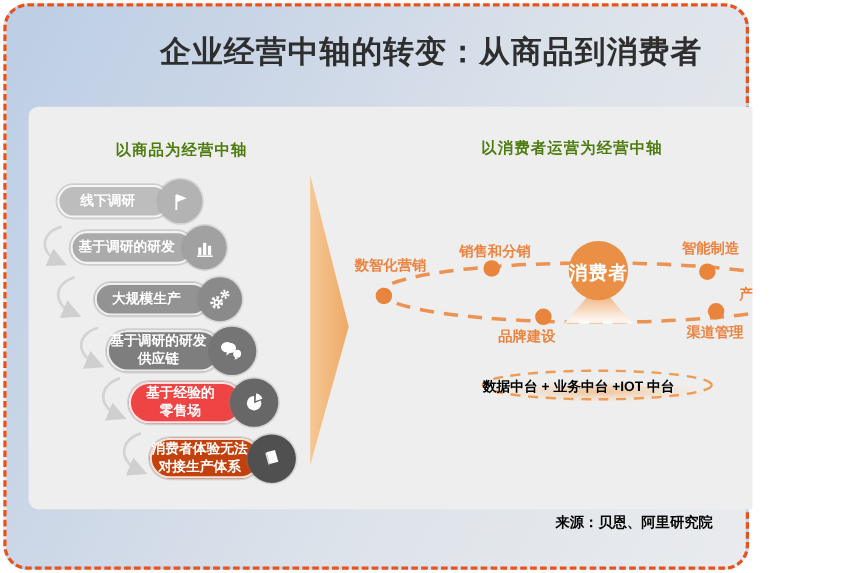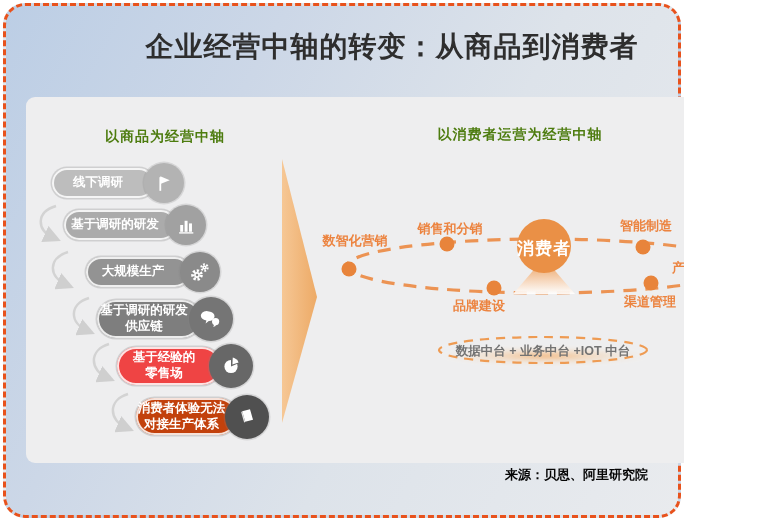--- a/index.html
+++ b/index.html
@@ -30,22 +30,22 @@
   .p4 .circ{right:-32px;width:44px;height:44px;background:#757575;}
   .p5{left:117px;top:347px;width:104px;height:38px;background:#ef4444;border-radius:19px;}
   .p5 .circ{right:-32px;width:44px;height:44px;background:#676767;}
   .p6{left:136px;top:398px;width:101px;height:37px;background:#c2410c;border-radius:19px;}
   .p6 .circ{right:-32px;width:44px;height:44px;background:#505050;}
   .olabel{position:absolute;width:94px;text-align:center;font-size:13px;font-weight:bold;color:#ec8440;}
   .ol1{left:308px;top:232px;} .ol2{left:403px;top:220px;} .ol3{left:599px;top:217px;}
   .ol4{left:651px;top:259px;} .ol5{left:432px;top:297px;} .ol6{left:603px;top:293px;}
   .center-label{position:absolute;left:504px;top:237px;width:80px;text-align:center;
         font-size:17px;font-weight:bold;color:#ffffff;letter-spacing:1px;}
-  .platform-label{position:absolute;left:433px;top:343px;width:220px;text-align:center;
-        font-size:12.5px;font-weight:bold;color:#737373;}
+  .platform-label{position:absolute;left:416px;top:343px;width:220px;text-align:center;
+        font-size:12.5px;font-weight:bold;color:#000000;}
   .source{position:absolute;right:36px;top:466px;font-size:13px;font-weight:bold;color:#050505;}
 </style>
 </head>
 <body>
 
 <div class="stage">
   <div class="frame"></div>
 
   <div class="title">企业经营中轴的转变：从商品到消费者</div>
 

